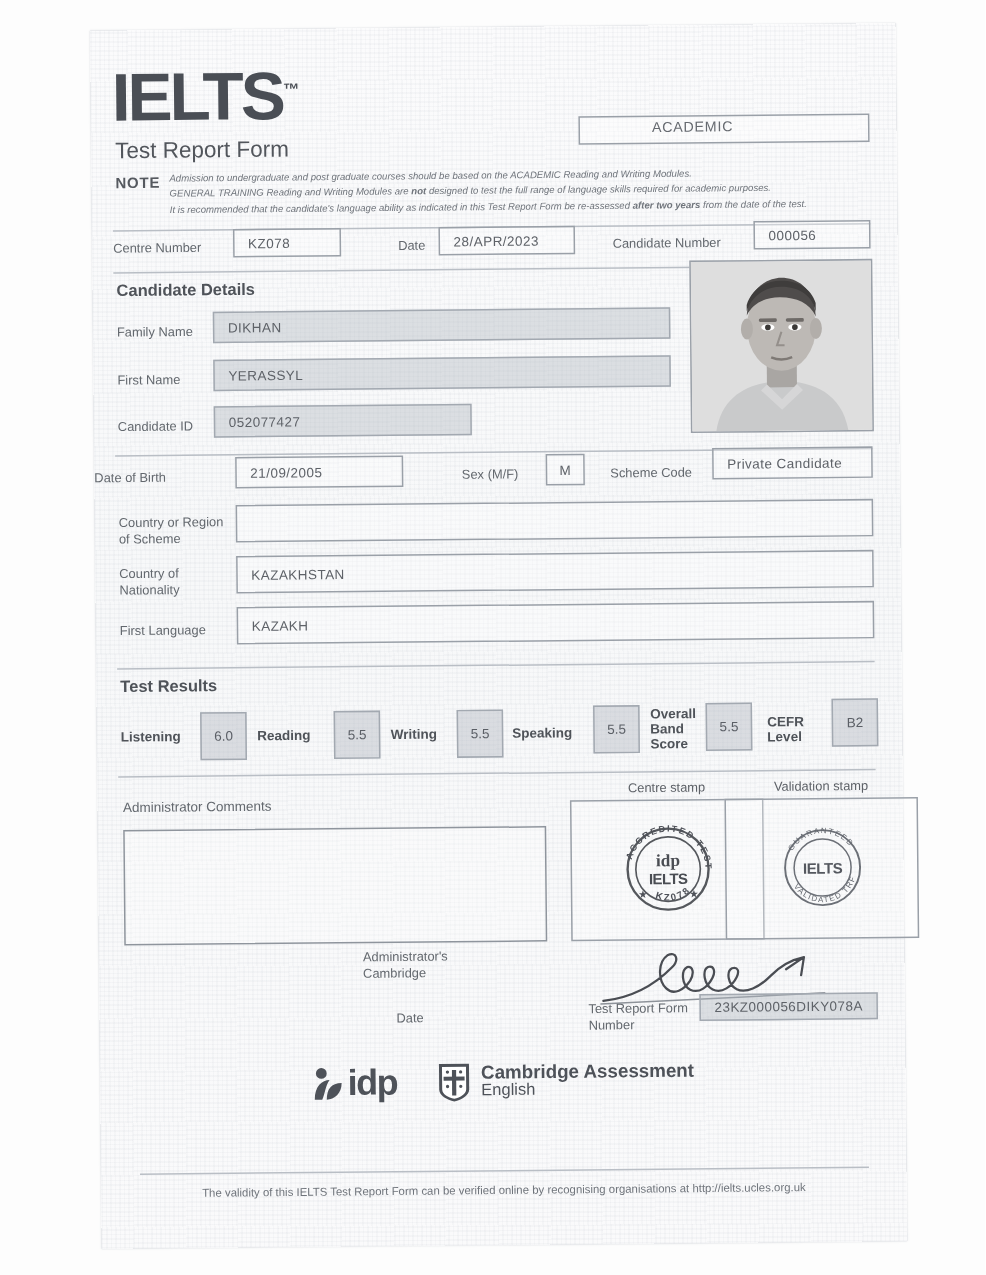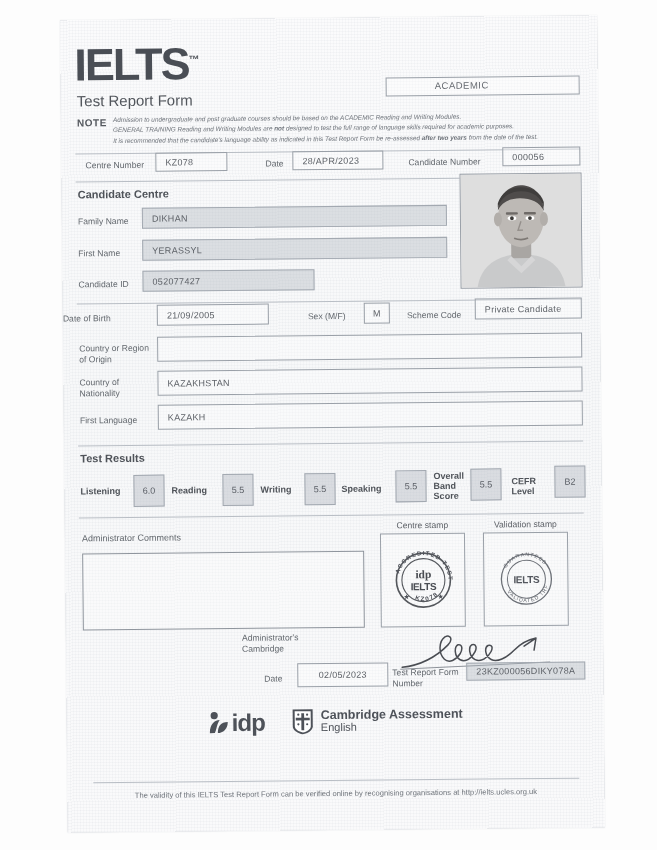--- a/index.html
+++ b/index.html
@@ -199,20 +199,21 @@
     border: 1px solid #8f959d;
     background: rgba(255,255,255,.25);
   }
   .stamp-box {
     position: absolute;
     top: 516px;
     width: 83px;
     height: 92px;
     border: 1px solid #9aa0a8;
     background: rgba(255,255,255,.25);
+    padding-left: 44px;
   }
   .stamp-cap {
     position: absolute;
     top: -14px;
     left: 0;
     width: 100%;
     text-align: center;
     font-size: 8.6px;
     color: #5d6167;
   }
@@ -299,37 +300,37 @@
 
       <div class="note-label">NOTE</div>
       <div class="note-body">
         <div>Admission to undergraduate and post graduate courses should be based on the ACADEMIC Reading and Writing Modules.</div>
         <div><span>GENERAL TRAINING Reading and Writing Modules are </span><b>not</b><span> designed to test the full range of language skills required for academic purposes.</span></div>
         <div><span>It is recommended that the candidate's language ability as indicated in this Test Report Form be re-assessed </span><b>after two years</b><span> from the date of the test.</span></div>
       </div>
 
       <div class="rule" style="left:14px; top:133px; width:505px;"></div>
 
-      <div class="lbl" style="left:24px; top:140px;">Centre Number</div>
+      <div class="lbl" style="left:14px; top:140px;">Centre Number</div>
       <div class="fld" style="left:94px; top:133px; width:72px; height:19px;">
         <span>KZ078</span>
       </div>
 
       <div class="lbl" style="left:204px; top:140px;">Date</div>
       <div class="fld" style="left:231px; top:133px; width:91px; height:19px;">
         <span>28/APR/2023</span>
       </div>
 
       <div class="lbl" style="left:347px; top:140px;">Candidate Number</div>
       <div class="fld" style="left:441px; top:131px; width:78px; height:19px;text-align:right;">
         <span>000056</span>
       </div>
 
       <div class="rule" style="left:14px; top:161px; width:505px;"></div>
-      <div class="sec-head" style="left:16px; top:168px;">Candidate Centre</div>
+      <div class="sec-head" style="left:16px; top:168px;">Candidate Details</div>
 
       <div class="lbl" style="left:16px; top:196px;">Family Name</div>
       <div class="fld shaded" style="left:80px; top:188px; width:305px; height:21px;">
         <span>DIKHAN</span>
       </div>
 
       <div class="lbl" style="left:16px; top:228px;">First Name</div>
       <div class="fld shaded" style="left:80px; top:220px; width:305px; height:21px;">
         <span>YERASSYL</span>
       </div>
@@ -384,21 +385,21 @@
         <span>M</span>
       </div>
 
       <div class="lbl" style="left:344px; top:293px;">Scheme Code</div>
       <div class="fld" style="left:412px; top:282px; width:107px; height:21px;">
         <span>Private Candidate</span>
       </div>
 
       <div class="lbl" style="left:16px; top:323px;">
         <span>Country or Region</span><br>
-        <span>of Origin</span>
+        <span>of Scheme</span>
       </div>
       <div class="fld" style="left:94px; top:317px; width:425px; height:25px;">
         <span></span>
       </div>
 
       <div class="lbl" style="left:16px; top:357px;">
         <span>Country of</span><br>
         <span>Nationality</span>
       </div>
       <div class="fld" style="left:94px; top:351px; width:425px; height:25px;">
@@ -506,23 +507,20 @@
         <span>Administrator's</span><br>
         <span>Cambridge</span>
       </div>
 
       <svg class="sig-svg" width="160" height="44" viewBox="0 0 160 44">
         <path d="M6 38 C26 36 40 28 52 16 C57 11 55 5 49 8 C43 12 42 24 48 30 C53 35 60 31 64 25 C67 20 66 15 62 16 C58 18 58 28 64 31 C70 34 76 29 79 23 C81 19 80 15 76 16 C72 18 73 28 79 31 C85 34 92 29 95 23 C97 19 96 16 92 17 C88 19 89 28 95 31 C101 34 110 30 118 22 C124 16 130 12 140 10 L128 18 M140 10 L138 22" fill="none" stroke="#4a4d53" stroke-width="1.5" stroke-linecap="round" stroke-linejoin="round"></path>
         <path d="M4 40 L154 34" fill="none" stroke="#8d9299" stroke-width="1"></path>
       </svg>
 
       <div class="lbl" style="left:198px; top:655px;">Date</div>
-      <div class="fld center" style="left:231px; top:645px; width:91px; height:24px;">
-        <span>02/05/2023</span>
-      </div>
 
       <div class="lbl" style="left:326px; top:650px;">
         <span>Test Report Form</span><br>
         <span>Number</span>
       </div>
       <div class="fld shaded center" style="left:400px; top:646px; width:119px; height:18px;">
         <span>23KZ000056DIKY078A</span>
       </div>
 
       <div class="footer-logos">

